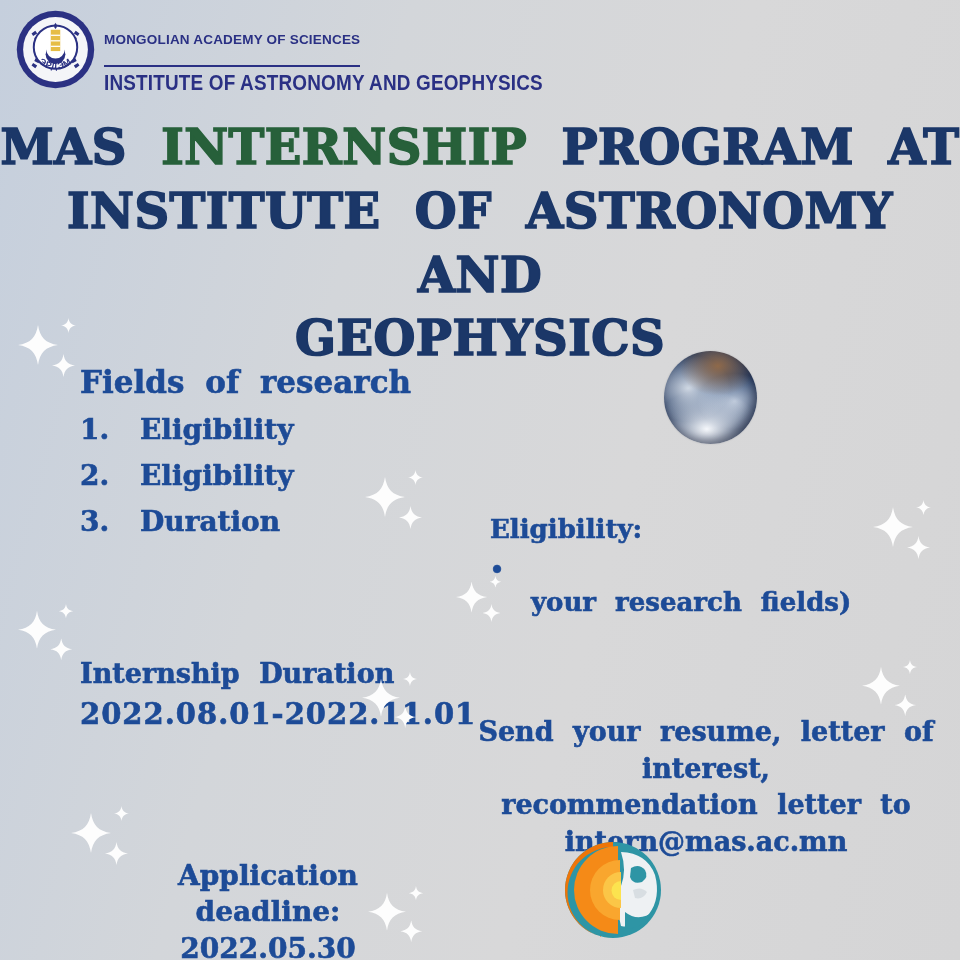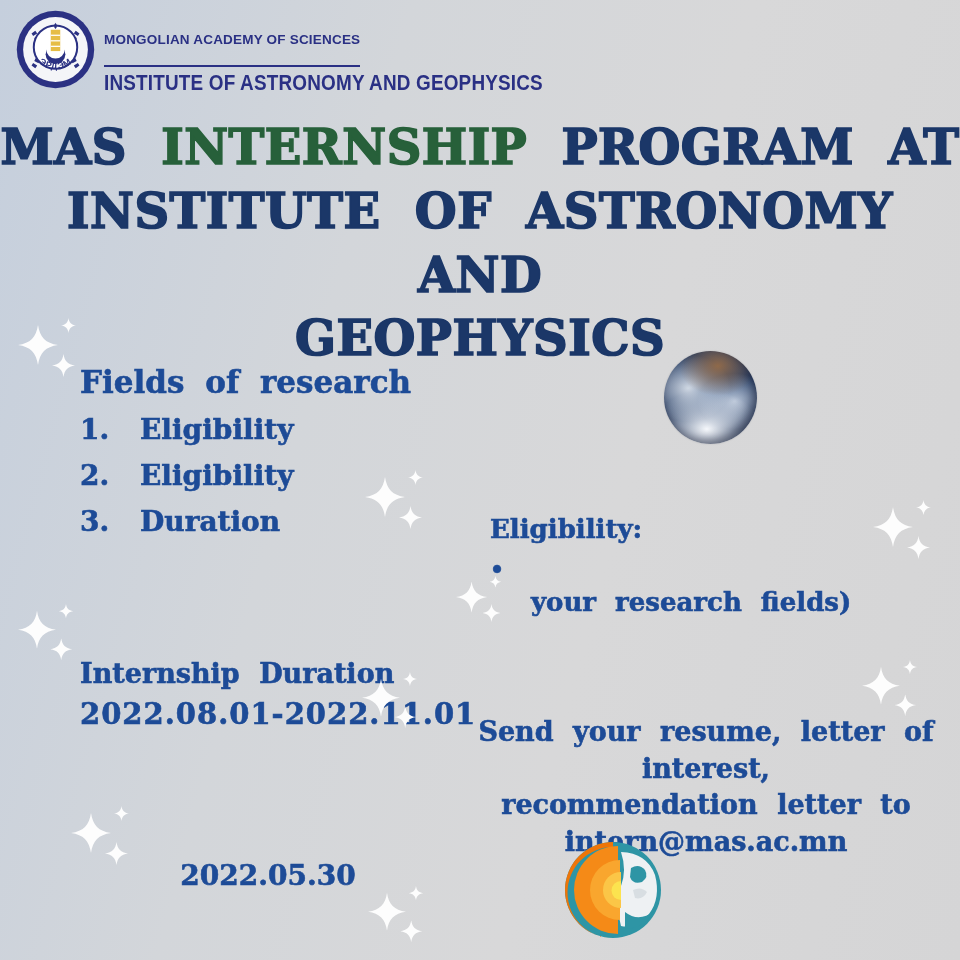--- a/index.html
+++ b/index.html
@@ -185,20 +185,21 @@
     <div class="duration-dates">2022.08.01-2022.11.01</div>
   </div>
 
   <div class="contact blue">
     <div>Send your resume, letter of interest,</div>
     <div>recommendation letter to</div>
     <div>intern@mas.ac.mn</div>
   </div>
 
   <div class="deadline blue">
+    <div>Application deadline:</div>
     <div>2022.05.30</div>
   </div>
 
   <svg class="earth-cutaway" viewBox="0 0 100 100">
     <circle cx="50" cy="50" r="48" fill="#2e95a5"></circle>
     <path d="M58 12 Q84 13 92 35 Q98 58 86 74 Q73 89 58 86 Q52 62 58 46 Q64 30 58 12 Z" fill="#eef1f3"></path>
     <path d="M68 28 Q76 23 82 30 Q86 37 79 42 Q70 45 67 37 Z" fill="#2e95a5"></path>
     <path d="M62 72 Q76 83 91 71 Q83 88 62 89 Z" fill="#2e95a5"></path>
     <path d="M70 50 Q78 46 84 52 Q80 60 72 58 Z" fill="#d8dee2"></path>
     <path d="M50 2 A48 48 0 0 0 50 98 A43 43 0 0 1 50 7 Z" fill="#ee7509"></path>

